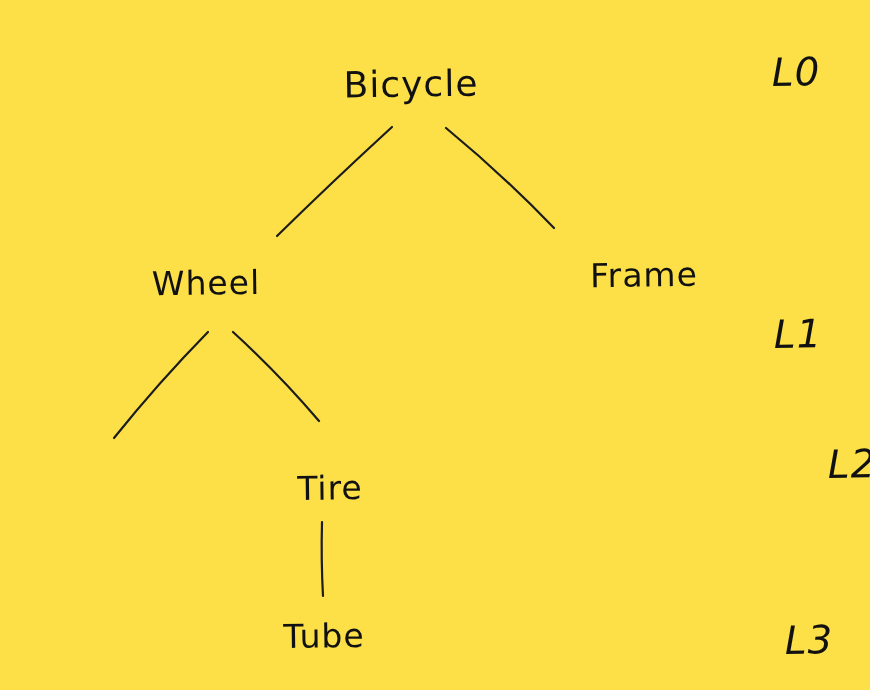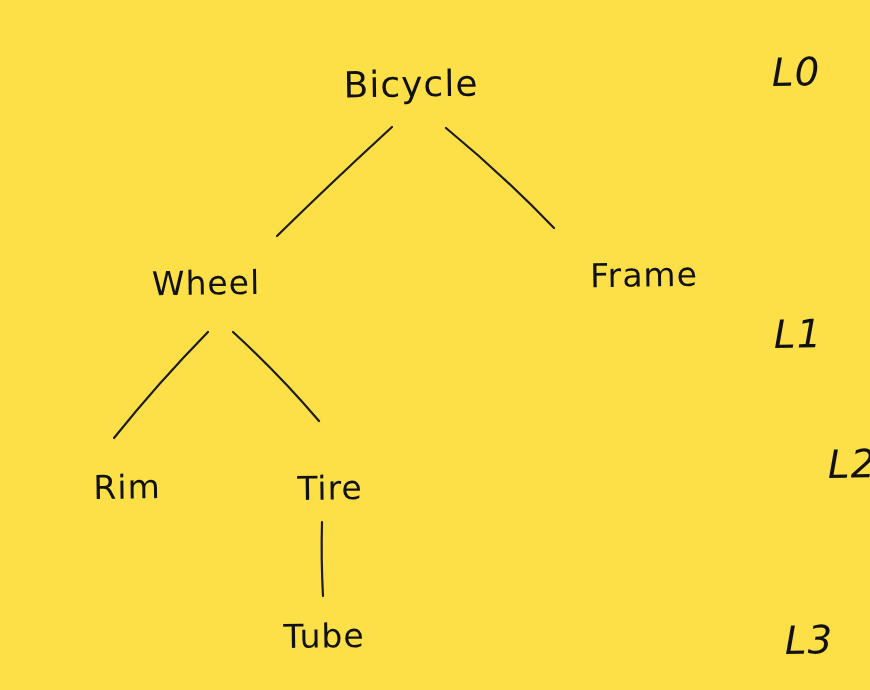--- a/index.html
+++ b/index.html
@@ -71,21 +71,20 @@
     <path d="M392 127 Q331 183 277 236"></path>
     <path d="M446 128 Q503 175 554 228"></path>
     <path d="M208 332 Q158 383 114 438"></path>
     <path d="M233 332 Q279 374 319 421"></path>
     <path d="M322 522 Q321 560 323 596"></path>
   </svg>
 
   <div class="node pos-bicycle">Bicycle</div>
   <div class="node pos-wheel">Wheel</div>
   <div class="node pos-frame">Frame</div>
-  <div class="node pos-rim">Rim</div>
   <div class="node pos-tire">Tire</div>
   <div class="node pos-tube">Tube</div>
 
   <div class="level-label pos-l0">L0</div>
   <div class="level-label pos-l1">L1</div>
   <div class="level-label pos-l2">L2</div>
   <div class="level-label pos-l3">L3</div>
 
 </div>
 

